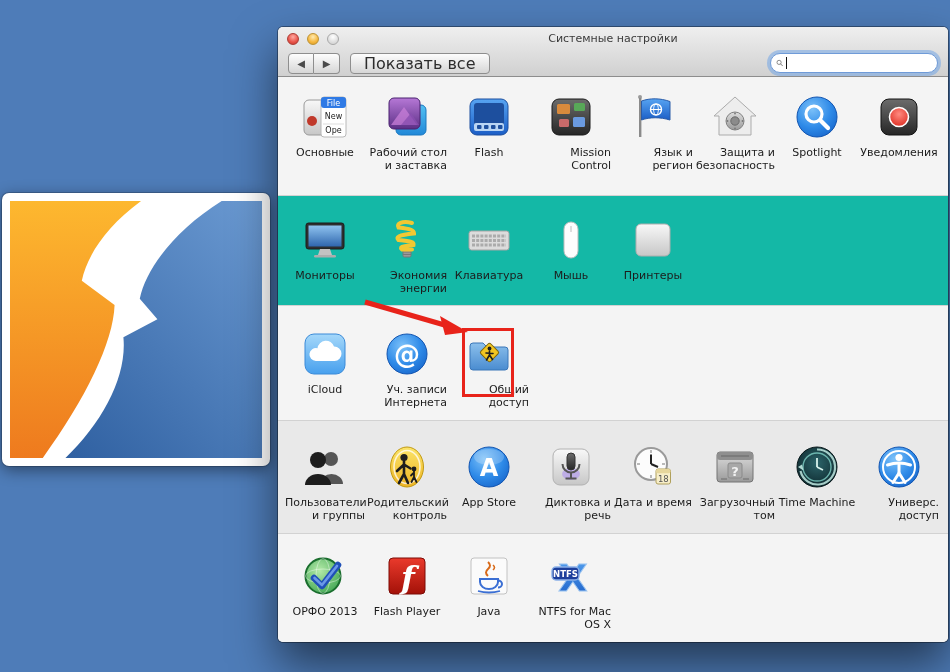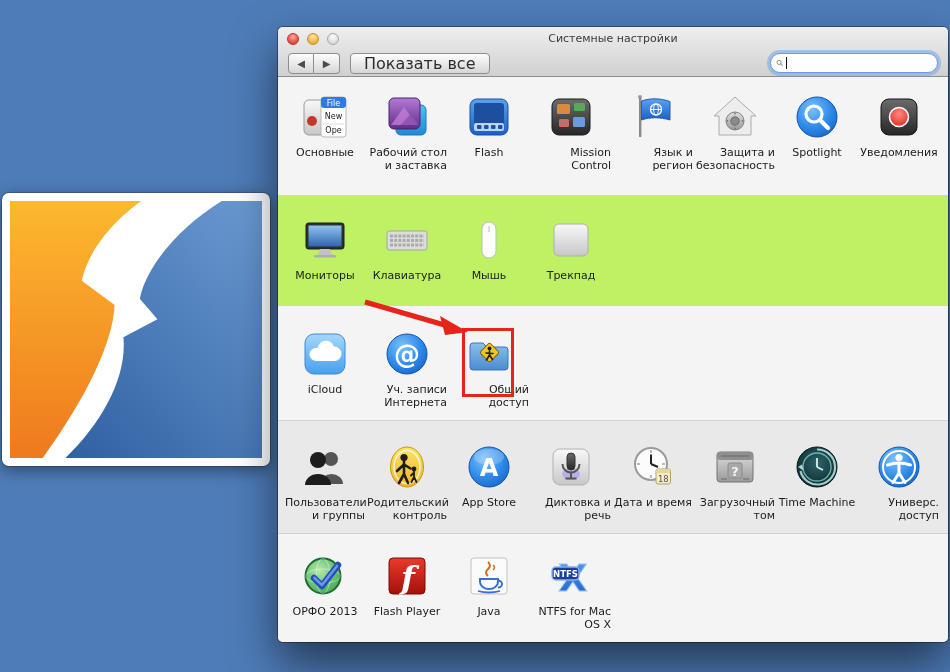--- a/index.html
+++ b/index.html
@@ -39,21 +39,21 @@
   .search{width:168px;height:20px;border-radius:11px;background:#fff;
           border:1px solid #6f9bd8;box-shadow:0 0 0 3px rgba(115,165,230,.55);
           display:flex;align-items:center;padding:0 5px;box-sizing:border-box;gap:3px}
   .search .caret{width:1px;height:12px;background:#111}
   .search input{border:none;outline:none;flex:1;height:14px;font-size:11px;background:transparent;padding:0}
 
   
   .row{display:grid;grid-template-columns:repeat(8,82px);padding-left:6px;
        box-sizing:border-box;border-top:1px solid #d2d2d2;align-content:start}
   .row1{height:118px;background:#f4f4f4;border-top:none;padding-top:16px}
-  .row2{height:110px;background:#bef264;padding-top:20px}
+  .row2{height:110px;background:#14b8a6;padding-top:20px}
   .row3{height:115px;background:#f4f4f4;padding-top:24px}
   .row4{height:113px;background:#e9e9e9;padding-top:22px}
   .row5{height:109px;background:#f4f4f4;padding-top:18px}
   .item{width:82px;display:flex;flex-direction:column;align-items:center}
   .ic{width:48px;height:48px;display:flex;align-items:flex-end;justify-content:center}
   .lbl{margin-top:5px;font-size:11px;line-height:1.22;color:#1c1c1c;text-align:right;max-width:80px}
 
   
   .redbox{position:absolute;left:184px;top:301px;width:52px;height:69px;
           border:3px solid #e8231a;box-sizing:border-box;z-index:20}
@@ -295,20 +295,31 @@
           <rect x="7.5" y="9.5" width="33" height="21" fill="url(#g-screen)"></rect>
           <path d="M19 33 L29 33 L31 39 L17 39 Z" fill="#c2c2c2"></path>
           <rect x="13" y="39" width="22" height="2.4" rx="1.2" fill="#adadad"></rect>
         </svg>
       </div>
       <div class="lbl">Мониторы</div>
     </div>
     <div class="item">
       <div class="ic">
         <svg viewBox="0 0 48 48" width="48" height="48">
+          <rect x="20" y="33" width="8" height="8" rx="1.5" fill="#9a9a9a" stroke="#777"></rect>
+          <line x1="20" y1="36" x2="28" y2="36" stroke="#777" stroke-width="1"></line>
+          <line x1="20" y1="38.5" x2="28" y2="38.5" stroke="#777" stroke-width="1"></line>
+          <path d="M29 7 C19 4 13 8 15.5 11.5 C28 13 31 14 31 17.5 C15 19 12.5 21 15.5 24 C29 25.5 31 26 30.5 29 C18 30 16.5 31.5 19 33.5 L29 33.5" fill="none" stroke="#f2c832" stroke-width="4" stroke-linecap="round"></path>
+        </svg>
+      </div>
+      <div class="lbl">Экономия энергии</div>
+    </div>
+    <div class="item">
+      <div class="ic">
+        <svg viewBox="0 0 48 48" width="48" height="48">
           <rect x="4" y="15" width="40" height="19" rx="2.5" fill="#dcdcdc" stroke="#a5a5a5"></rect>
           <line x1="7" y1="20" x2="41" y2="20" stroke="#ababab" stroke-width="3" stroke-dasharray="3 1.2"></line>
           <line x1="7" y1="24.5" x2="41" y2="24.5" stroke="#ababab" stroke-width="3" stroke-dasharray="3 1.2"></line>
           <line x1="7" y1="29" x2="41" y2="29" stroke="#ababab" stroke-width="3" stroke-dasharray="3 1.2"></line>
         </svg>
       </div>
       <div class="lbl">Клавиатура</div>
     </div>
     <div class="item">
       <div class="ic">
@@ -318,21 +329,21 @@
         </svg>
       </div>
       <div class="lbl">Мышь</div>
     </div>
     <div class="item">
       <div class="ic">
         <svg viewBox="0 0 48 48" width="48" height="48">
           <rect x="7" y="8" width="34" height="32" rx="5" fill="url(#g-gray)" stroke="#aeaeae"></rect>
         </svg>
       </div>
-      <div class="lbl">Трекпад</div>
+      <div class="lbl">Принтеры</div>
     </div>
   </div>
 
   <div class="row row3">
     <div class="item">
       <div class="ic">
         <svg viewBox="0 0 48 48" width="48" height="48">
           <rect x="4" y="4" width="40" height="40" rx="9" fill="url(#g-icloud)" stroke="#3a8ad8"></rect>
           <path d="M15 31 a6.5 6.5 0 1 1 1.5-12.8 A8.5 8.5 0 0 1 33 16.5 A6.2 6.2 0 0 1 33.5 31 Z" fill="#ffffff"></path>
         </svg>

